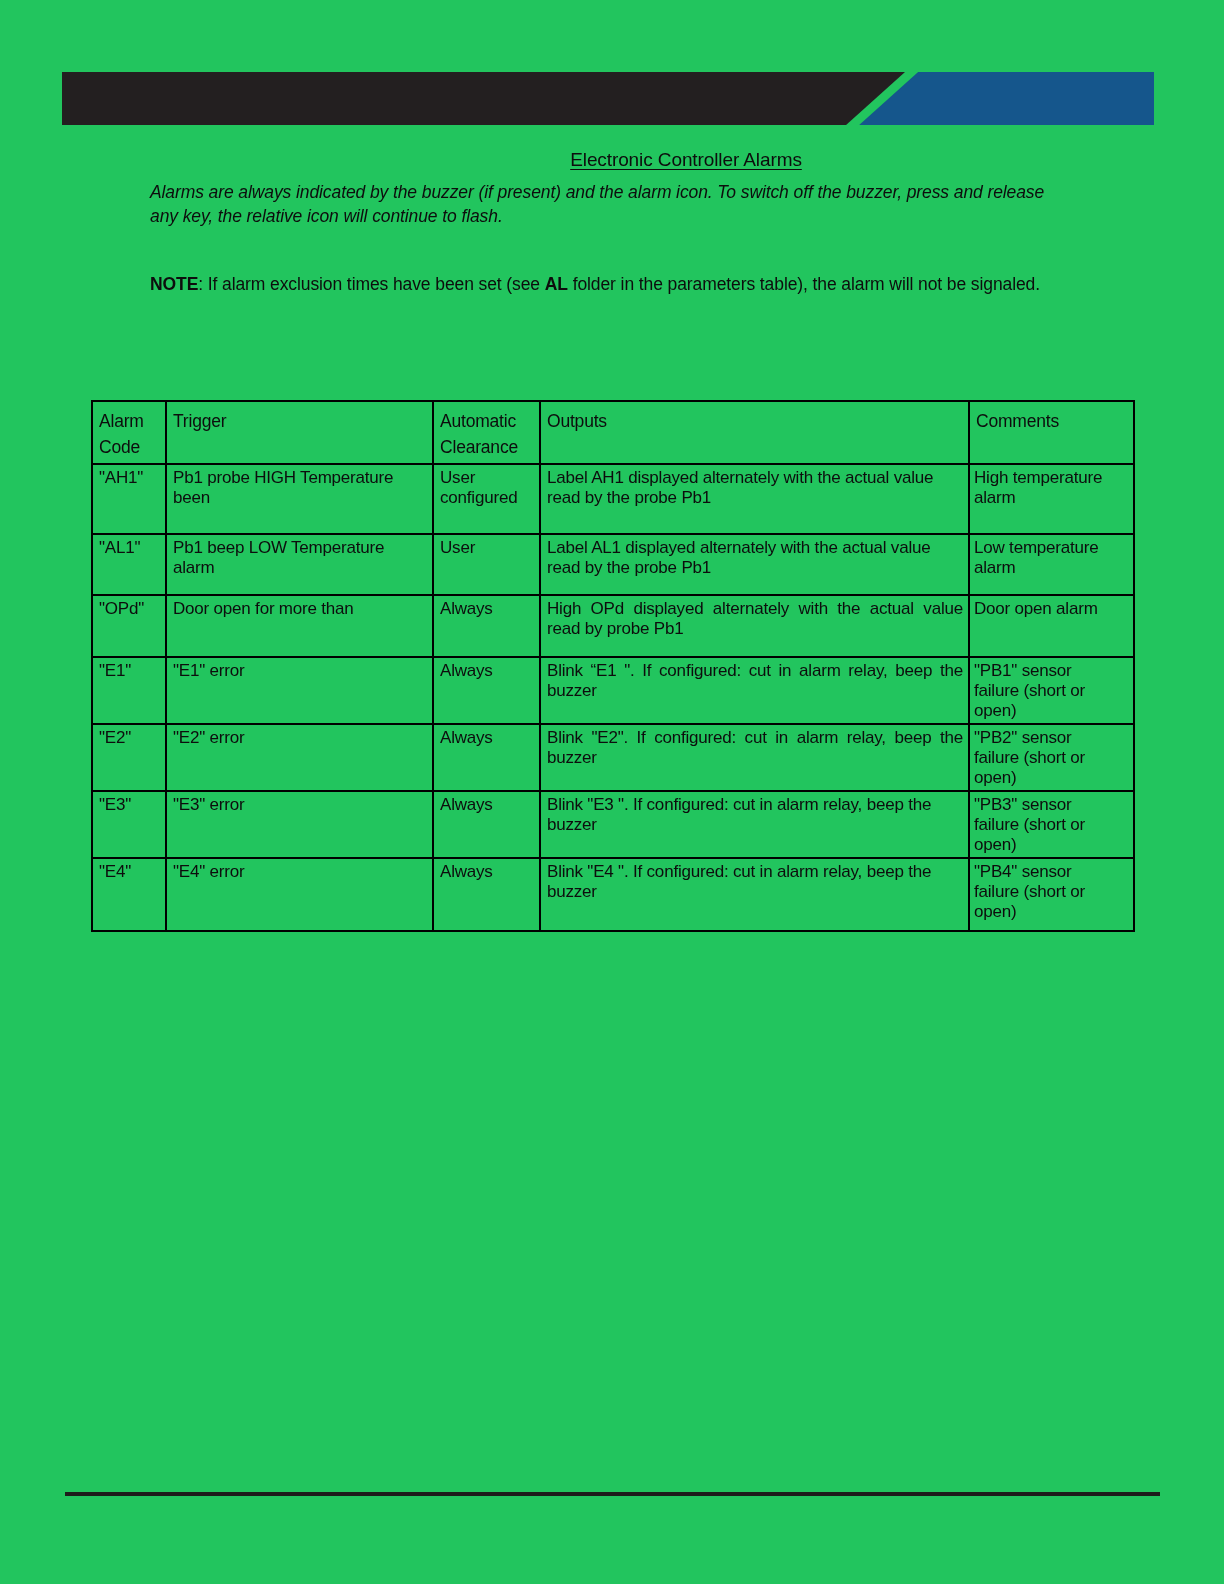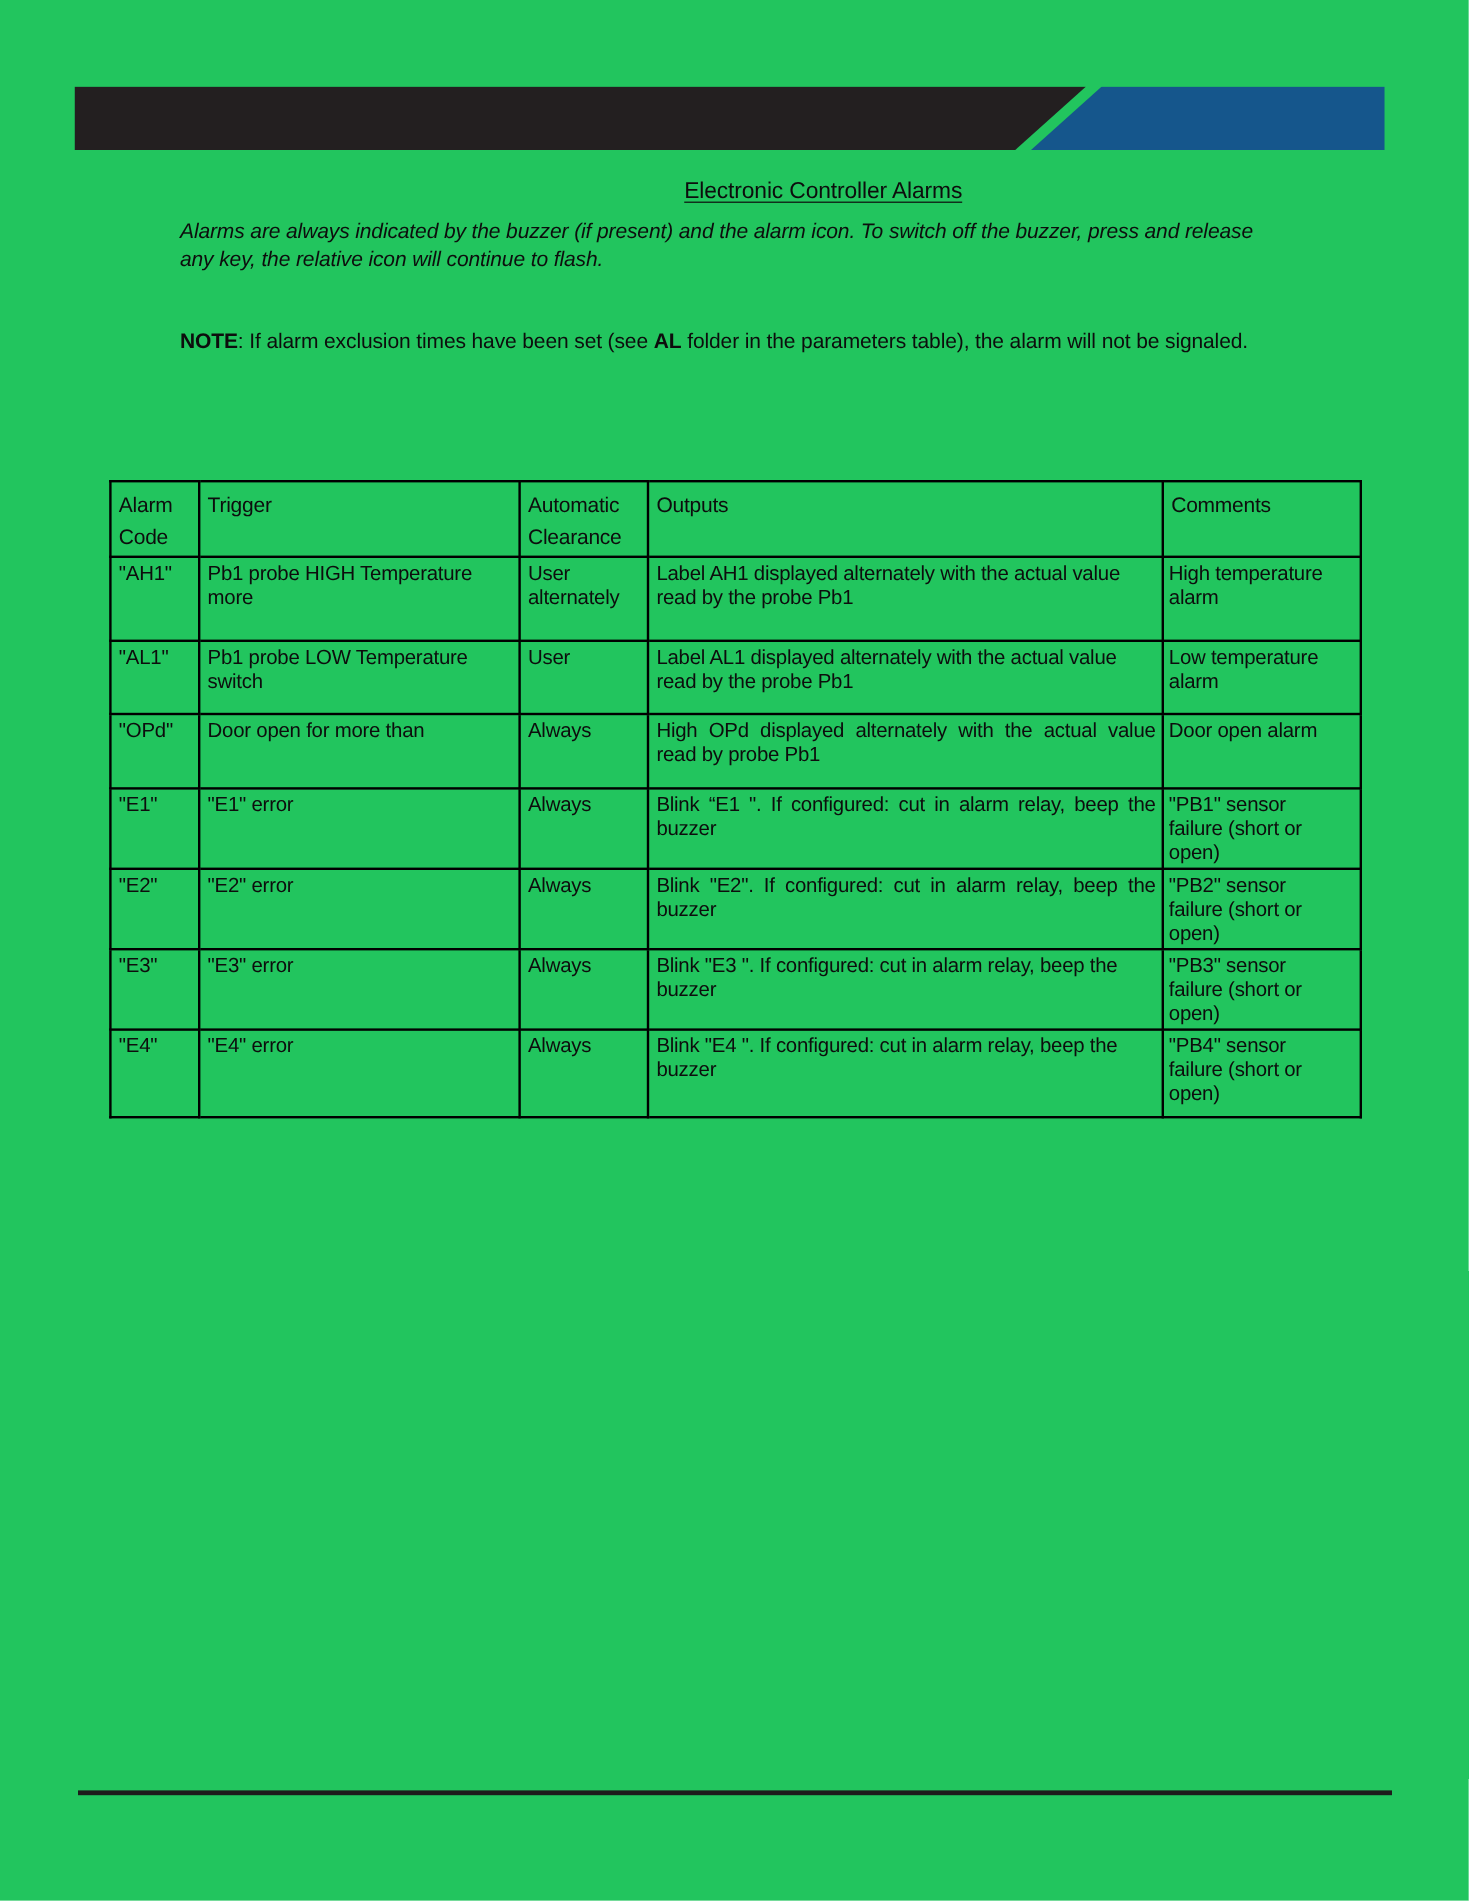--- a/index.html
+++ b/index.html
@@ -155,28 +155,28 @@
         <th>Alarm Code</th>
         <th>Trigger</th>
         <th>Automatic Clearance</th>
         <th>Outputs</th>
         <th>Comments</th>
       </tr>
     </thead>
     <tbody>
       <tr class="row-0">
         <td>"AH1"</td>
-        <td>Pb1 probe HIGH Temperature more</td>
-        <td>User alternately</td>
+        <td>Pb1 probe HIGH Temperature been</td>
+        <td>User configured</td>
         <td>Label AH1 displayed alternately with the actual value read by the probe Pb1</td>
         <td class="cell-comments">High temperature alarm</td>
       </tr>
       <tr class="row-1">
         <td>"AL1"</td>
-        <td>Pb1 probe LOW Temperature switch</td>
+        <td>Pb1 beep LOW Temperature alarm</td>
         <td>User</td>
         <td>Label AL1 displayed alternately with the actual value read by the probe Pb1</td>
         <td class="cell-comments">Low temperature alarm</td>
       </tr>
       <tr class="row-2">
         <td>"OPd"</td>
         <td>Door open for more than</td>
         <td>Always</td>
         <td>High OPd displayed alternately with the actual value read by probe Pb1</td>
         <td class="cell-comments">Door open alarm</td>

